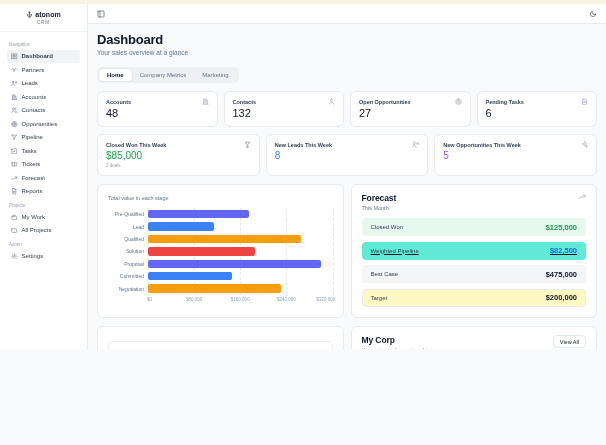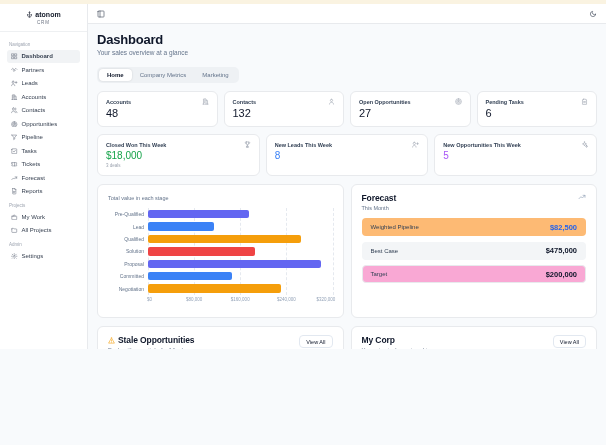--- a/index.html
+++ b/index.html
@@ -75,23 +75,23 @@
   .tick.first { transform:translateX(-20%); }
   .tick.last { transform:translateX(-85%); }
 
   
   .f-rows { margin-top:7px; }
   .f-row { height:18px; border-radius:4px; display:flex; align-items:center; justify-content:space-between;
            padding:0 8px; margin-bottom:5.5px; border:1px solid transparent; }
   .f-row .f-label { font-size:6px; color:#334155; }
   .f-row .f-value { font-size:7.5px; font-weight:bold; }
   .f-green { background:#e7f8ee; } .f-green .f-value { color:#16a34a; }
-  .f-blue { background:#fdba74; } .f-blue .f-value { color:#2563eb; }
+  .f-blue { background:#5eead4;text-decoration:underline; } .f-blue .f-value { color:#2563eb; }
   .f-gray { background:#f3f5f7;gap:8px; } .f-gray .f-value { color:#0f172a; }
-  .f-outline { background:#f9a8d4; border-color:#e8eaed; } .f-outline .f-value { color:#0f172a; }
+  .f-outline { background:#fef9c3; border-color:#e8eaed; } .f-outline .f-value { color:#0f172a; }
 
   
   .list { margin-top:6px; }
   .list-item { border:1px solid #e8eaed; border-radius:5px; padding:4px 7px; margin-bottom:5px;
                display:flex; justify-content:space-between; align-items:center; cursor:pointer; background:#fff; }
   .li-title { font-size:6.5px; font-weight:bold; color:#0f172a; }
   .li-company { font-size:5.5px; color:#94a3b8; margin-top:2px; }
   .li-right { text-align:right; }
   .badge { display:inline-block; font-size:4.5px; padding:1.5px 5px; border-radius:7px; }
   .badge.faded { background:#e7ebf2; color:#ffffff; }
@@ -374,21 +374,21 @@
                 <svg viewBox="0 0 24 24" fill="none" stroke="currentColor" stroke-width="2" stroke-linecap="round" stroke-linejoin="round">
                   <path d="M8 3h8v6a4 4 0 01-8 0V3z"></path>
                   <path d="M8 4H5a3 3 0 003 5"></path>
                   <path d="M16 4h3a3 3 0 01-3 5"></path>
                   <path d="M12 13v4"></path>
                   <path d="M8 21h8"></path>
                   <path d="M10 17h4v4h-4z"></path>
                 </svg>
               </span>
           </div>
-          <div class="card-value" style="font-size:10px;color:#16a34a">$18,000</div>
+          <div class="card-value" style="font-size:10px;color:#16a34a">$85,000</div>
           <div class="card-note">3 deals</div>
         </div>
         <div class="card">
           <div class="card-head">
             <span class="card-label">New Leads This Week</span>
             <span class="icon">
                 <svg viewBox="0 0 24 24" fill="none" stroke="currentColor" stroke-width="2" stroke-linecap="round" stroke-linejoin="round">
                   <path d="M8 4a4 4 0 110 8 4 4 0 010-8"></path>
                   <path d="M2 21c0-4 3-6 6-6s6 2 6 6"></path>
                   <path d="M19 6v6"></path>
@@ -476,55 +476,43 @@
               <div class="panel-sub">This Month</div>
             </div>
             <span class="icon corner-icon">
                 <svg viewBox="0 0 24 24" fill="none" stroke="currentColor" stroke-width="2" stroke-linecap="round" stroke-linejoin="round">
                   <path d="M3 17l6-6 4 4 8-8"></path>
                   <path d="M15 7h6v6"></path>
                 </svg>
               </span>
           </div>
           <div class="f-rows">
+            <div class="f-row f-green">
+              <span class="f-label">Closed Won</span>
+              <span class="f-value">$125,000</span>
+            </div>
             <div class="f-row f-blue">
               <span class="f-label">Weighted Pipeline</span>
               <span class="f-value">$82,500</span>
             </div>
             <div class="f-row f-gray">
               <span class="f-label">Best Case</span>
               <span class="f-value">$475,000</span>
             </div>
             <div class="f-row f-outline">
               <span class="f-label">Target</span>
               <span class="f-value">$200,000</span>
             </div>
           </div>
         </div>
       </div>
 
       
       <div class="panels">
         <div class="panel low">
-          <div class="panel-head">
-            <div>
-              <div class="panel-title">
-                <span class="icon">
-                    <svg viewBox="0 0 24 24" fill="none" stroke="currentColor" stroke-width="2" stroke-linecap="round" stroke-linejoin="round">
-                      <path d="M12 3L2 21h20L12 3z"></path>
-                      <path d="M12 10v4"></path>
-                      <path d="M12 18h.01"></path>
-                    </svg>
-                  </span>
-                <span>Stale Opportunities</span>
-              </div>
-              <div class="panel-sub">Deals with no activity for 14+ days</div>
-            </div>
-            <button class="view-all">View All</button>
-          </div>
           <div class="list">
             <div class="list-item">
               <div>
                 <div class="li-title">Acme Corp - Enterprise Plan</div>
                 <div class="li-company">Acme Corporation</div>
               </div>
               <div class="li-right">
                 <span class="badge faded">Qualified</span>
                 <div class="li-days">28 days</div>
               </div>

